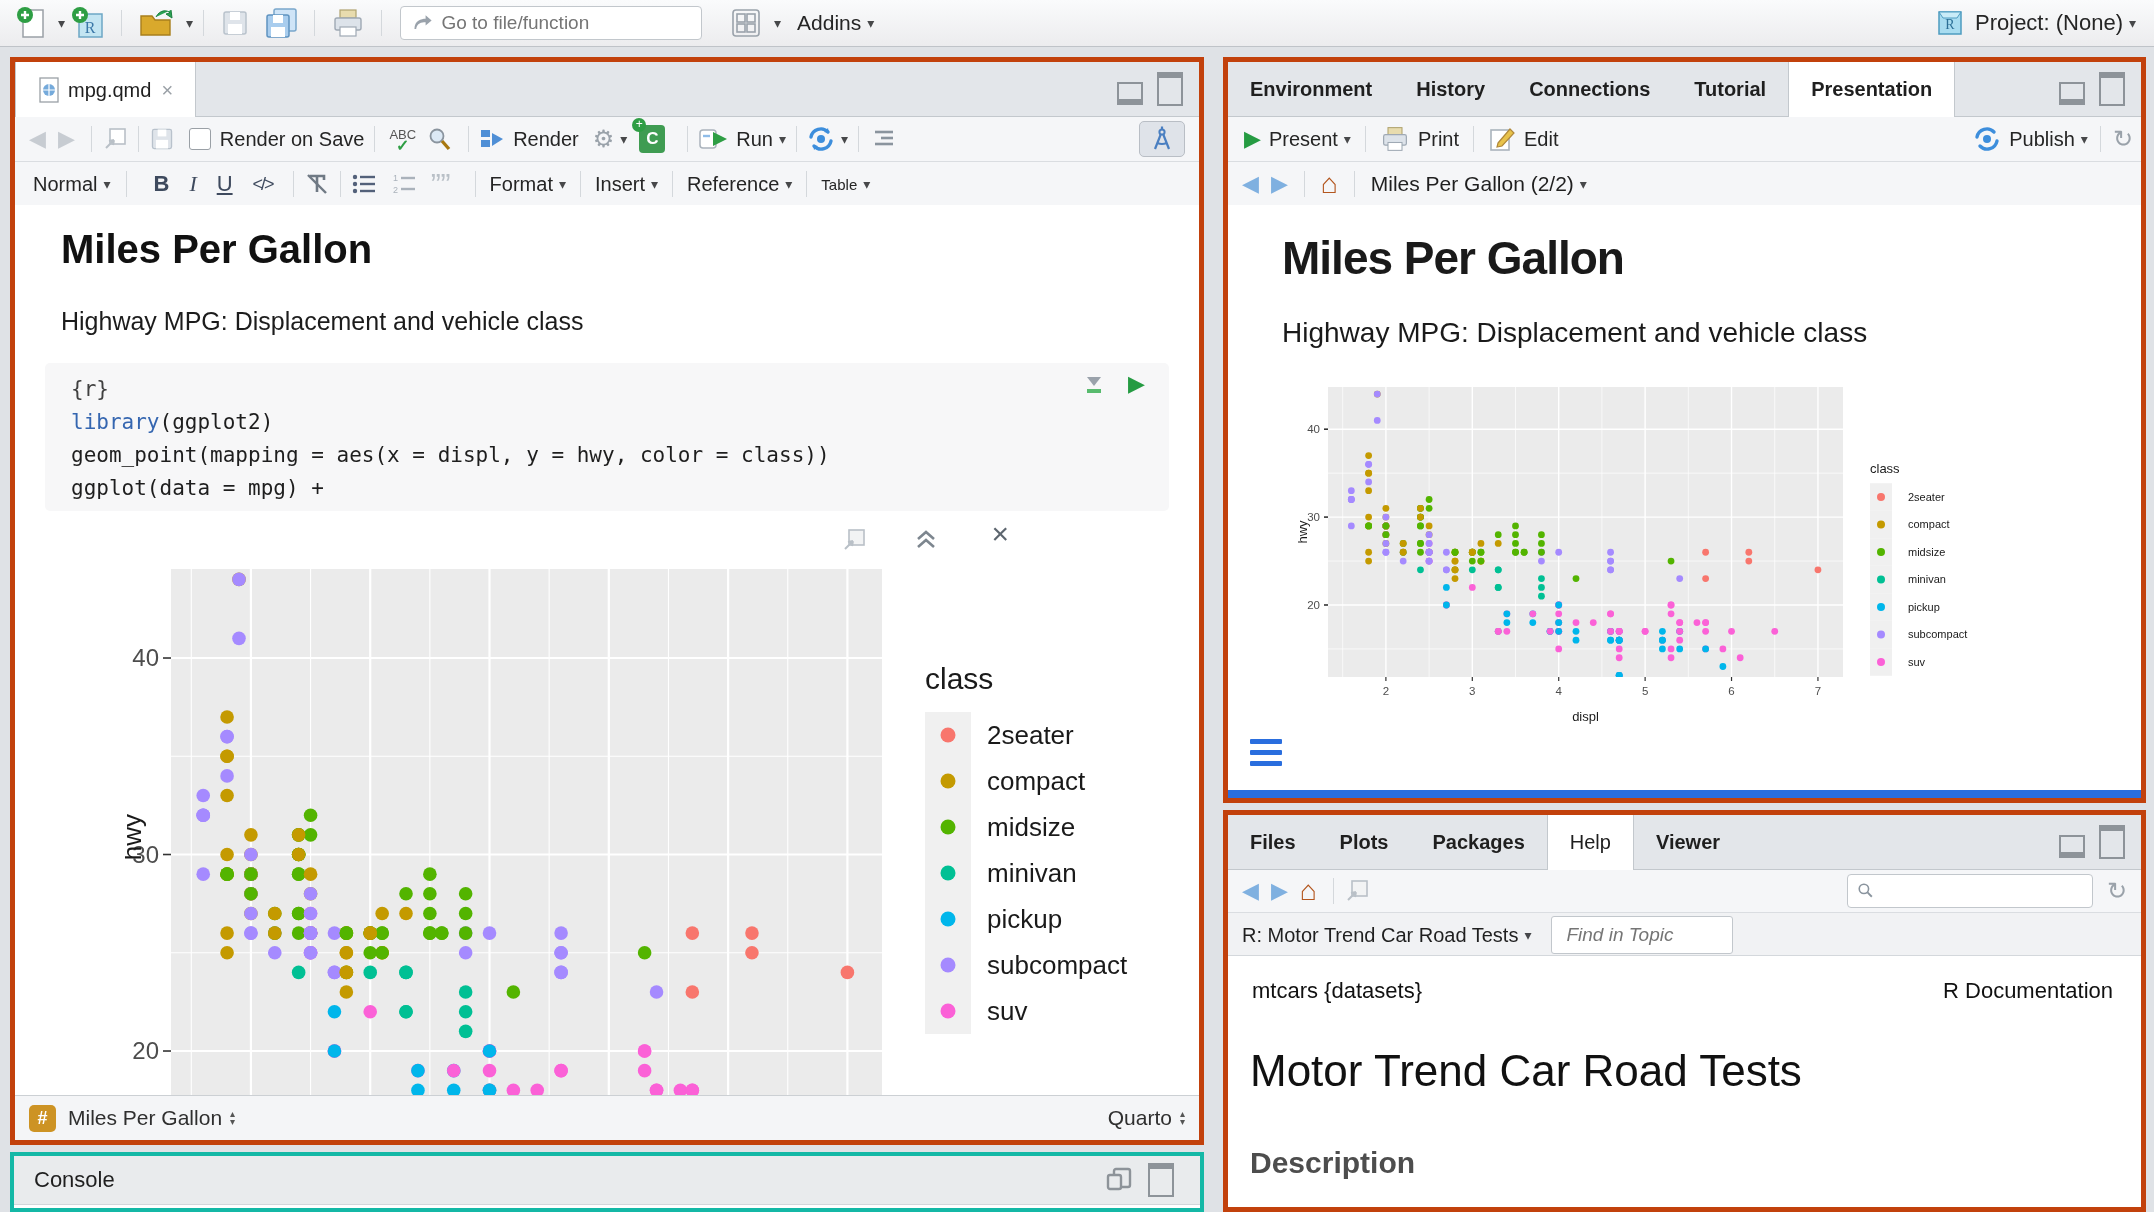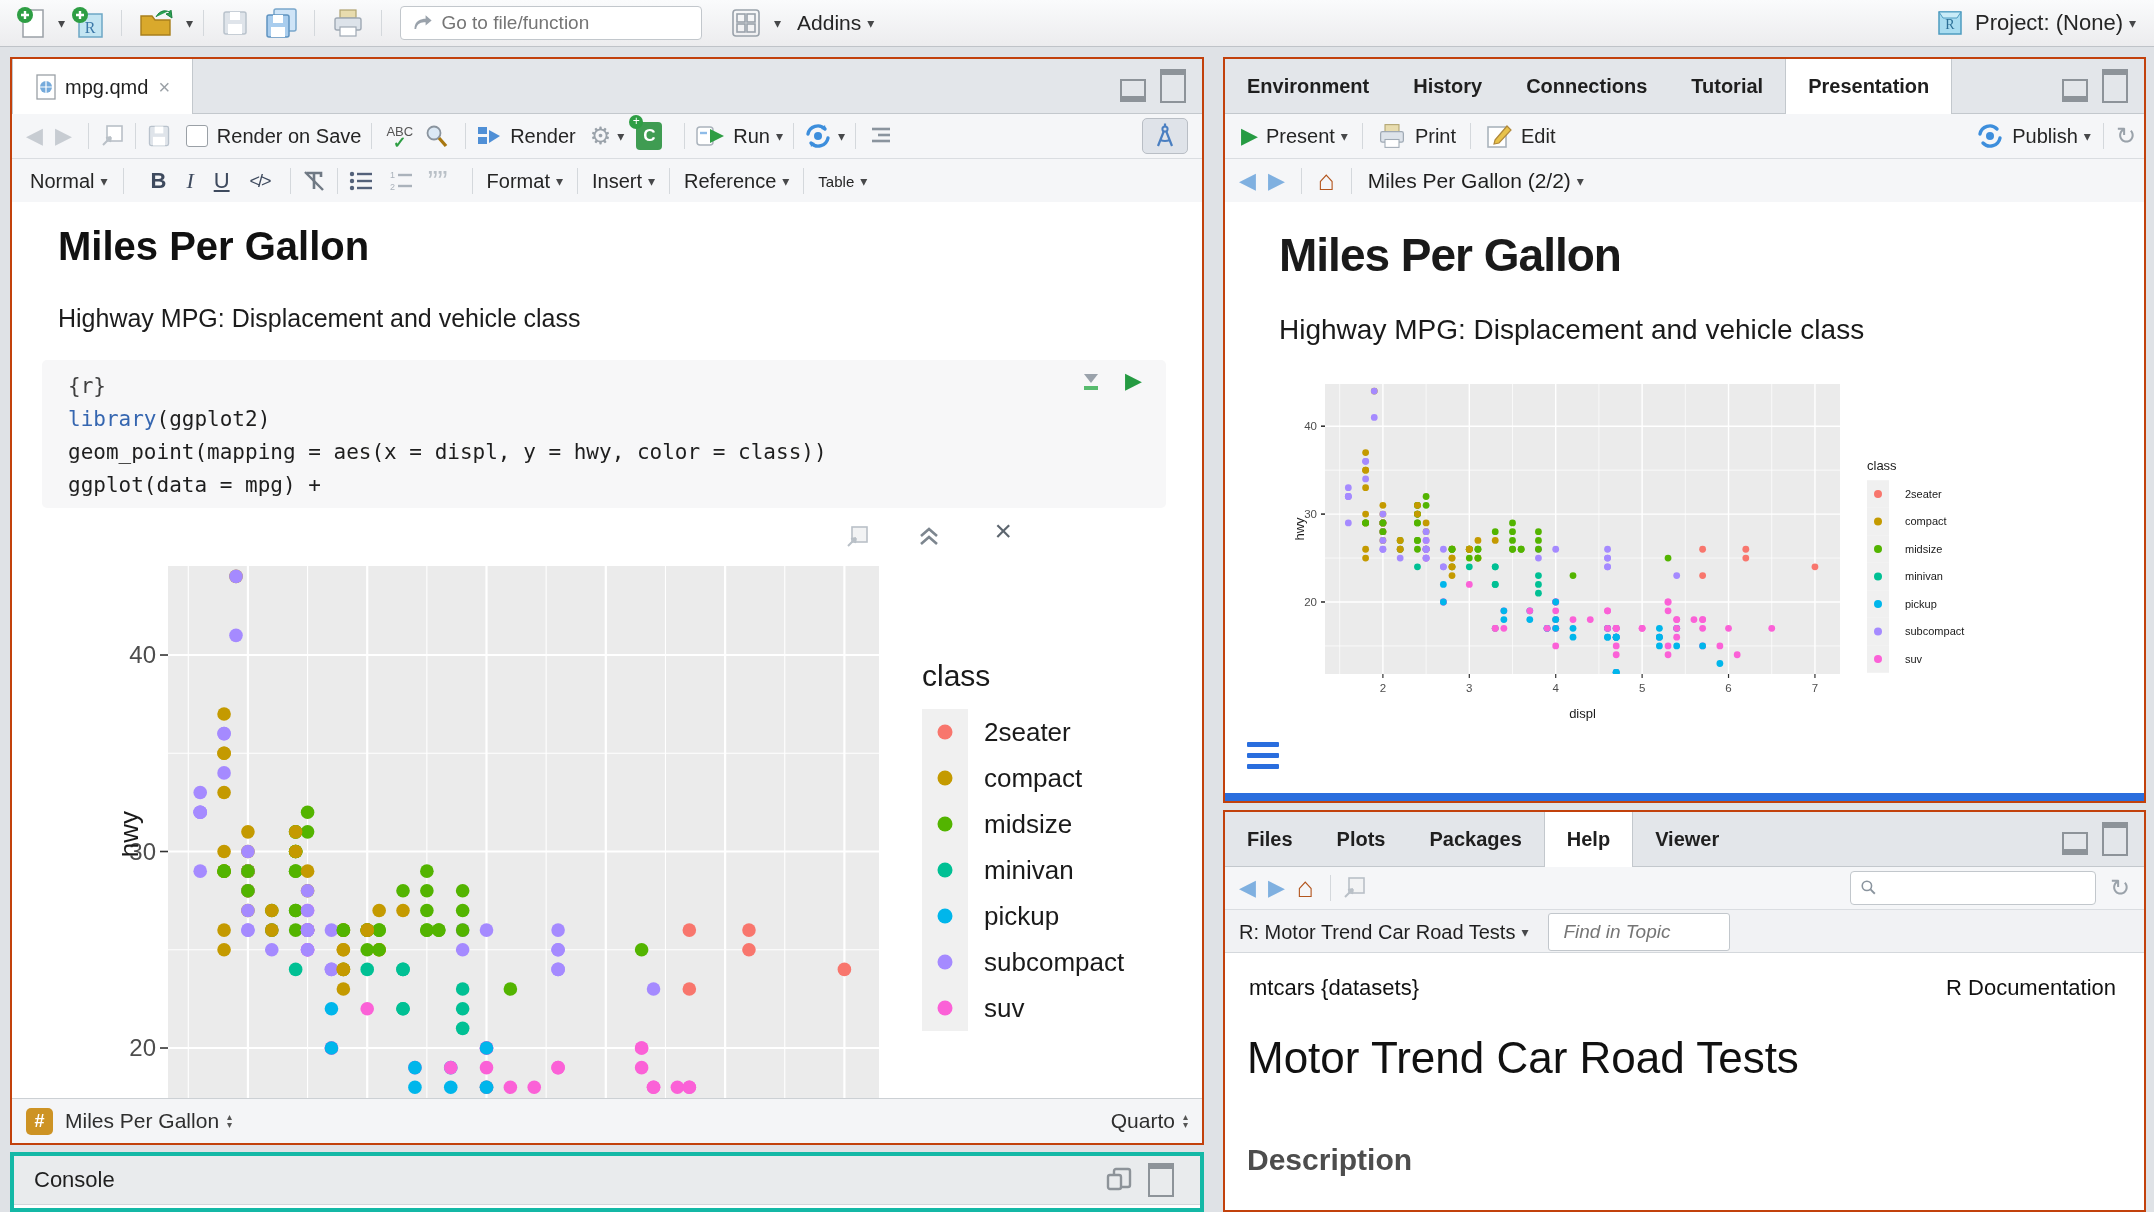--- a/index.html
+++ b/index.html
@@ -1,21 +1,21 @@
 <!DOCTYPE html>
 <html><head>
 <meta charset="utf-8">
 <style>
   html,body{margin:0;padding:0;}
   body{width:2154px;height:1212px;position:relative;background:#dfe2e6;
        font-family:"Liberation Sans",sans-serif;color:#2b2b2b;overflow:hidden;
        -webkit-font-smoothing:antialiased;}
   .abs{position:absolute;}
   .row{display:flex;align-items:center;}
-  .pane{background:#7f1d1d;border:2px solid #c2410c;box-sizing:border-box;}
+  .pane{background:#7f1d1d;border:5px solid #c2410c;box-sizing:border-box;}
   .sep{width:1px;height:26px;background:#d4d8dc;margin:0 10px;flex:0 0 1px;}
   .caret::after{content:"\25BE";font-size:14px;color:#47484a;margin-left:6px;}
   .lbl{font-size:19px;color:#252525;white-space:nowrap;}
   input{font-family:"Liberation Sans",sans-serif;outline:none;}
   
   #topbar{left:0;top:0;width:2154px;height:47px;background:linear-gradient(#fafbfc,#ececee);
           border-bottom:1px solid #bfc3c8;display:flex;align-items:center;padding:0 10px;box-sizing:border-box;}
   .tbi{display:flex;align-items:center;margin:0 6px;cursor:default;}
   
   .tabbar{background:#e3e6ea;border-bottom:1px solid #c3c8cd;display:flex;align-items:stretch;height:54px;}
@@ -995,21 +995,21 @@
     </div>
   </div>
   <div id="rt-blue"></div>
 </div>
 
 <div id="right-bottom" class="pane abs">
   <div class="tabbar">
     <div class="tab" style="font-weight:bold;">Files</div>
     <div class="tab" style="font-weight:bold;">Plots</div>
     <div class="tab" style="font-weight:bold;">Packages</div>
-    <div class="tab active" style="font-weight:bold;">Help</div>
+    <div class="tab active" style="font-weight:normal;">Help</div>
     <div class="tab" style="font-weight:bold;">Viewer</div>
     <div class="winbtns">
       <span class="win-min"></span>
       <span class="win-max"></span>
     </div>
   </div>
   <div class="toolbar" style="height:42px;">
     <span class="nav-arrow blue">◀</span>
     <span class="nav-arrow blue">▶</span>
     <span class="ic-home">⌂</span>
@@ -1030,16 +1030,16 @@
   <div class="toolbar" style="top:96px;height:44px;background:#f1f2f4;">
     <span style="font-size:20px;color:#1f1f1f;margin-left:6px;">R: Motor Trend Car Road Tests</span>
     <span class="caret"></span>
     <span class="searchbox" style="width:180px;margin-left:20px;height:36px;border-radius:3px;">
       <input type="text" style="padding-left: 14px; font-size: 19px; font-style: italic;" placeholder="Find in Topic">
     </span>
   </div>
   <div id="rb-content">
     <div class="abs" style="left:24px;top:22px;font-size:22px;color:#111;">mtcars {datasets}</div>
     <div class="abs" style="right:28px;top:22px;font-size:22px;color:#111;">R Documentation</div>
-    <div class="help-h1 abs" style="left:22px;top:80px;">Motor Trend Car Road Tests</div>
+    <div class="help-h1 abs" style="left:22px;top:90px;">Motor Trend Car Road Tests</div>
     <div class="help-section abs" style="left:22px;top:190px;">Description</div>
   </div>
 </div>
 
 </body></html>

